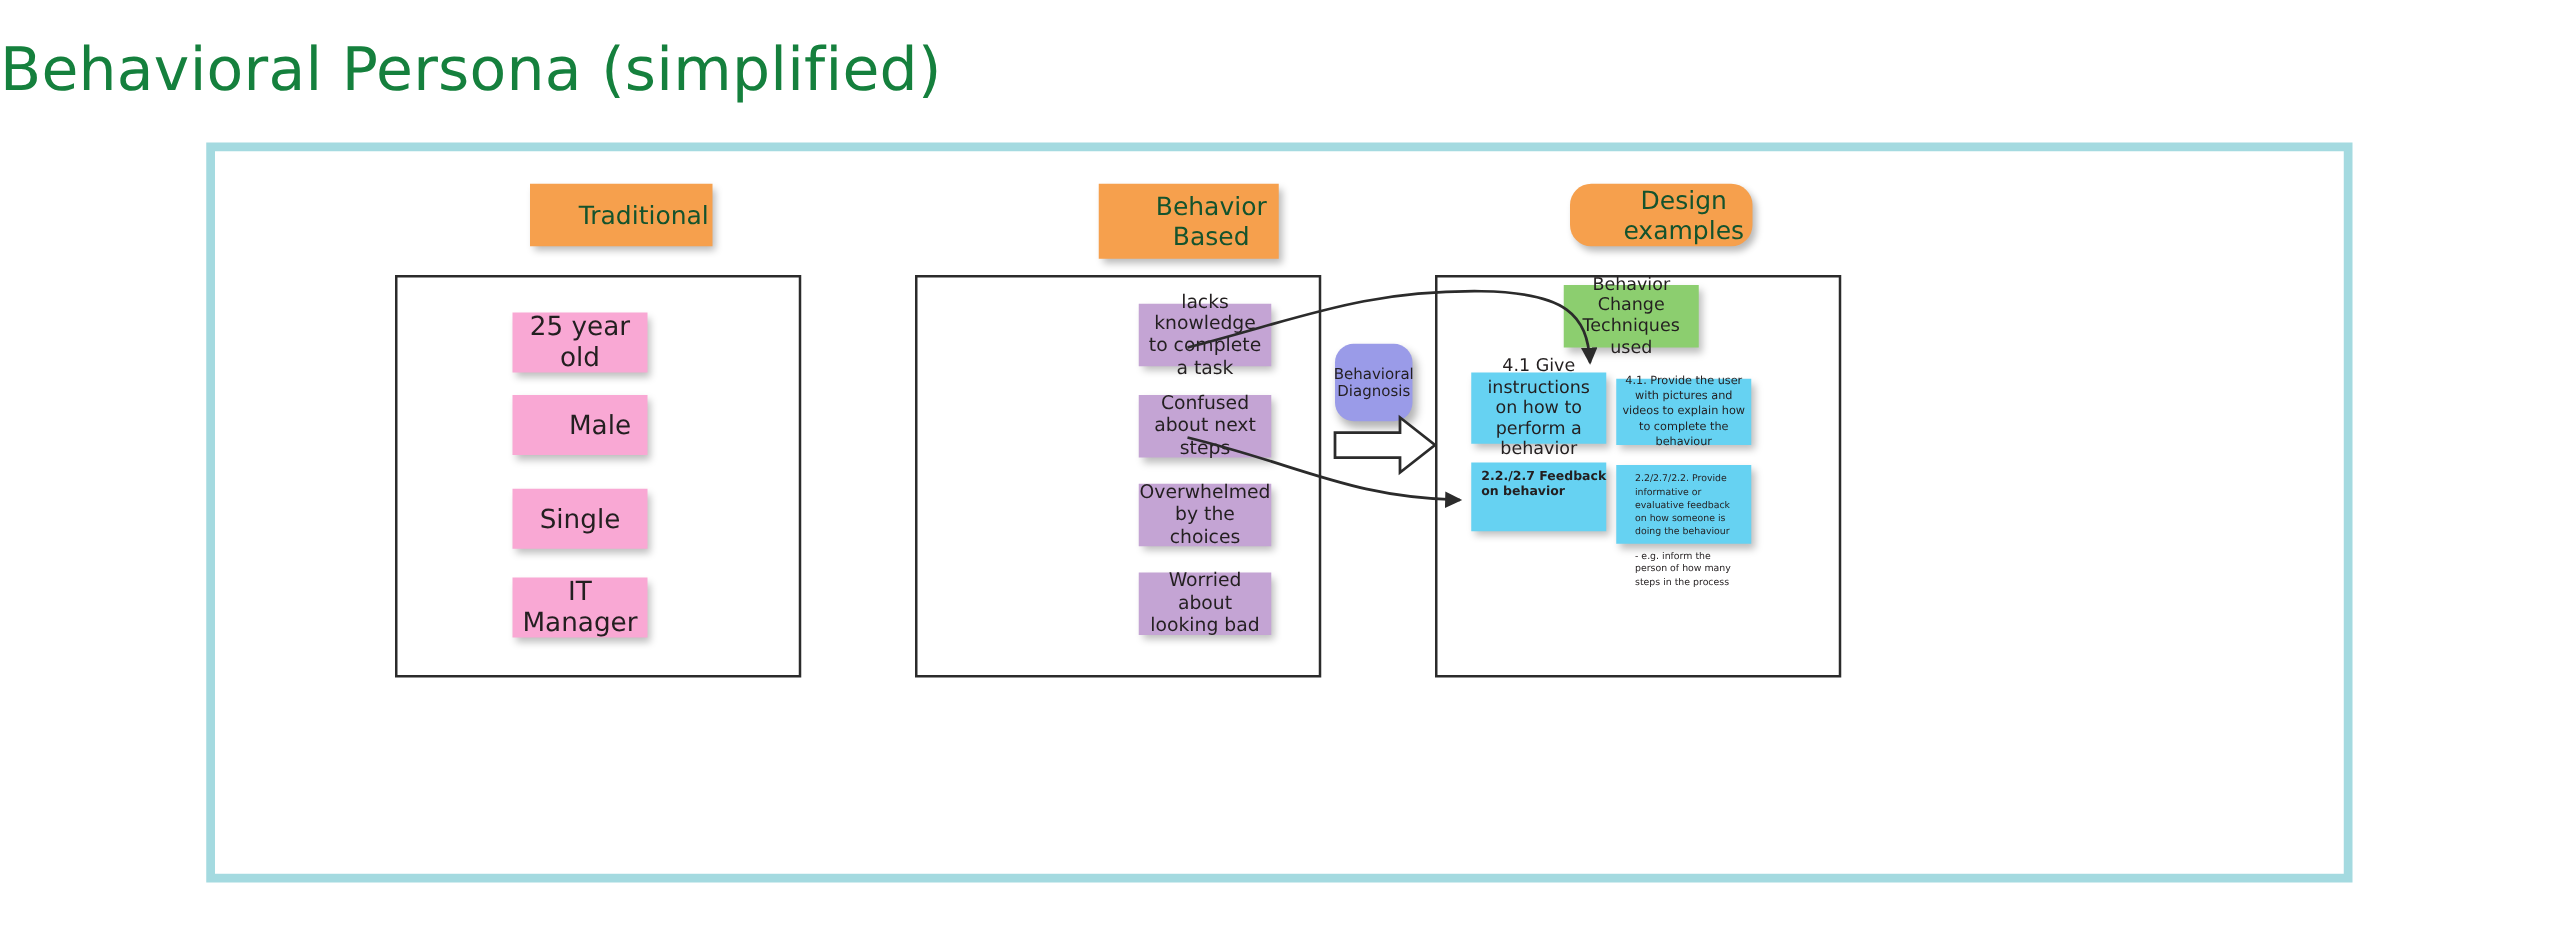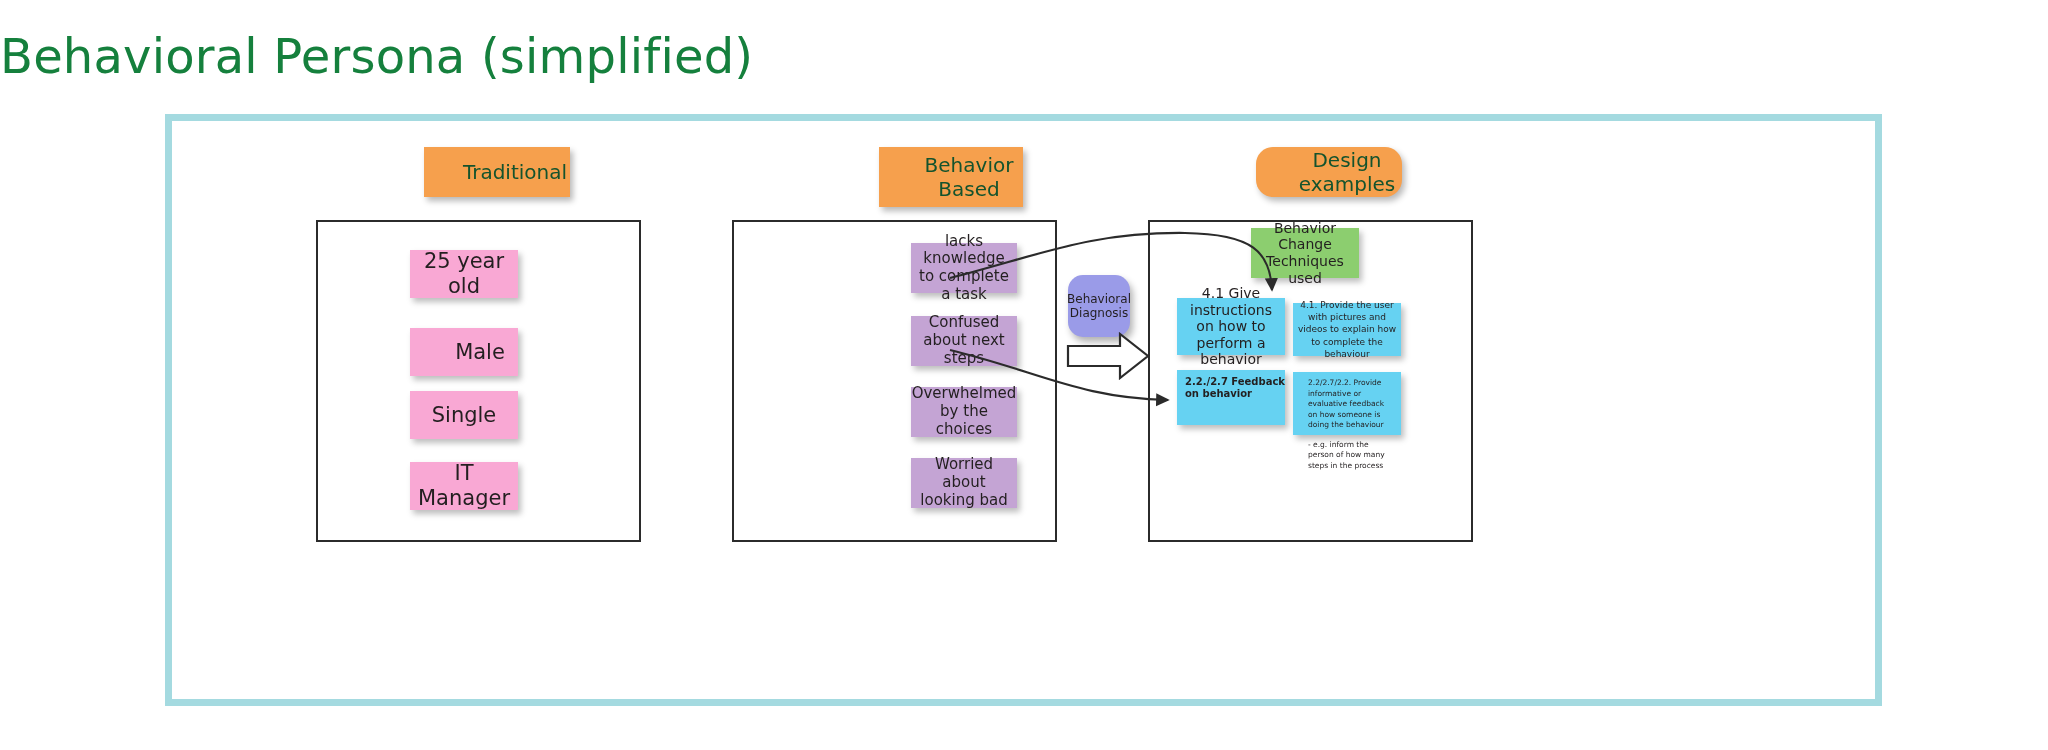--- a/index.html
+++ b/index.html
@@ -86,21 +86,21 @@
 
   
   .note.teal {
     background: #f9a8d4;
     font-size: 21px;
     width: 108px;
     height: 48px;
     left: 410px;
   }
   #note-age      { top: 250px; }
-  #note-gender   { top: 328px; padding-left: 36px; }
+  #note-gender   { top: 316px; padding-left: 36px; }
   #note-status   { top: 391px; }
   #note-job      { top: 462px; }
 
   
   .note.purple {
     background: #c4a4d4;
     font-size: 15px;
     width: 106px;
     height: 50px;
     left: 871px;

